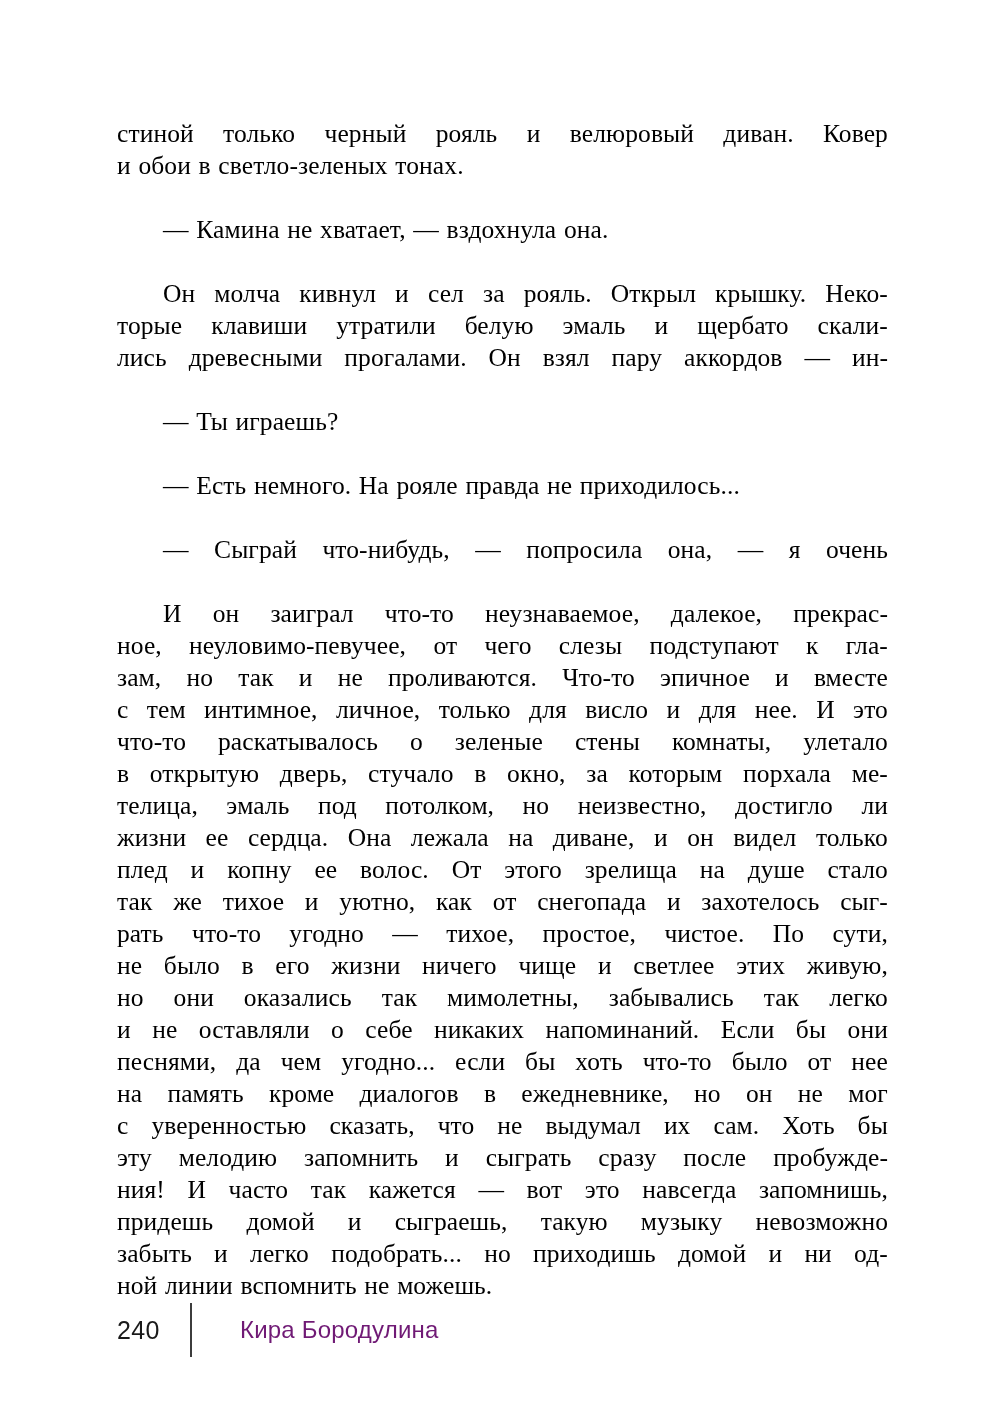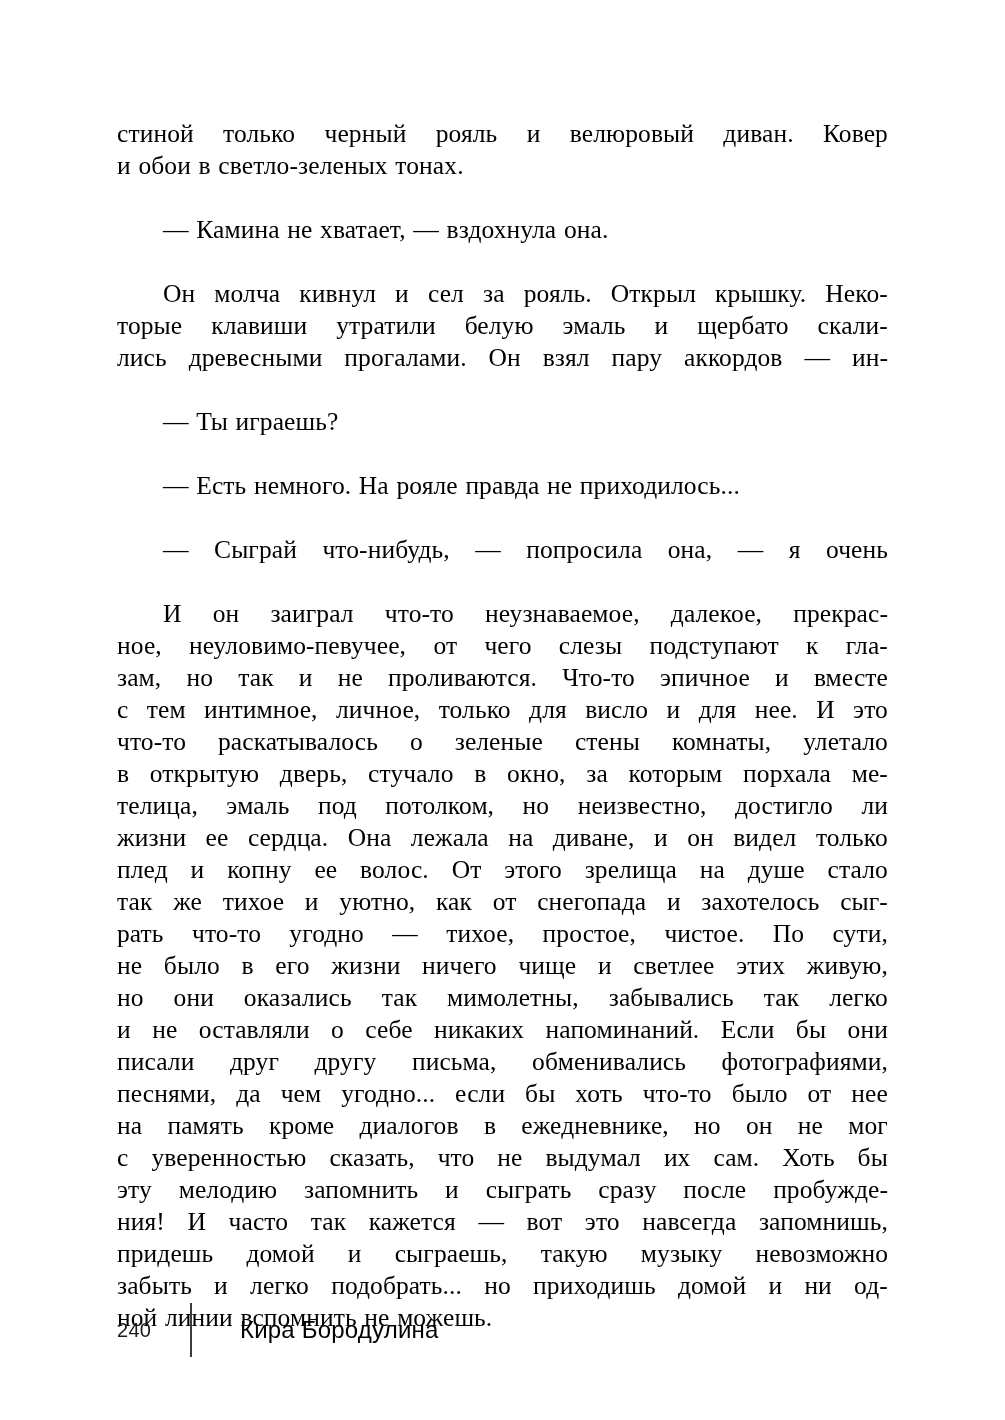--- a/index.html
+++ b/index.html
@@ -81,36 +81,36 @@
     width: 771px;
     height: 70px;
   }
   .footer-inner {
     display: flex;
     align-items: center;
     height: 60px;
   }
   .page-number {
     font-family: "Liberation Sans", "DejaVu Sans", sans-serif;
-    font-size: 20px;
+    font-size: 25px;
     color: #1a1a1a;
     width: 73px;
     line-height: 1;
     letter-spacing: 0.3px;
   }
   .footer-rule {
     width: 2px;
     height: 54px;
     background: #3c3c3c;
     flex: 0 0 auto;
   }
   .author-name {
     font-family: "Liberation Sans", "DejaVu Sans", sans-serif;
     font-size: 24px;
-    color: #000000;
+    color: #701a75;
     margin-left: 48px;
     line-height: 1;
     letter-spacing: 0.2px;
   }
 </style>
 </head>
 <body>
 
 <div class="page">
 
@@ -367,28 +367,20 @@
             <span>и</span>
             <span>не</span>
             <span>оставляли</span>
             <span>о</span>
             <span>себе</span>
             <span>никаких</span>
             <span>напоминаний.</span>
             <span>Если</span>
             <span>бы</span>
             <span>они</span>
-          </div>
-          <div class="line">
-            <span>писали</span>
-            <span>друг</span>
-            <span>другу</span>
-            <span>письма,</span>
-            <span>обменивались</span>
-            <span>фотографиями,</span>
           </div>
           <div class="line">
             <span>песнями,</span>
             <span>да</span>
             <span>чем</span>
             <span>угодно...</span>
             <span>если</span>
             <span>бы</span>
             <span>хоть</span>
             <span>что-то</span>

